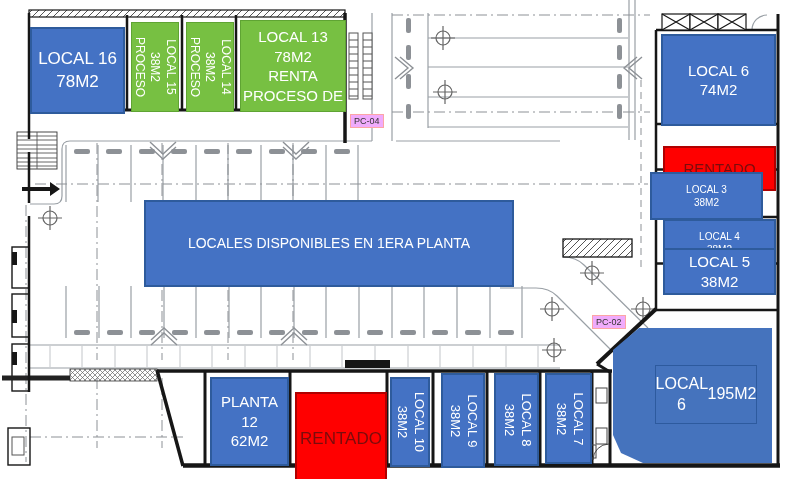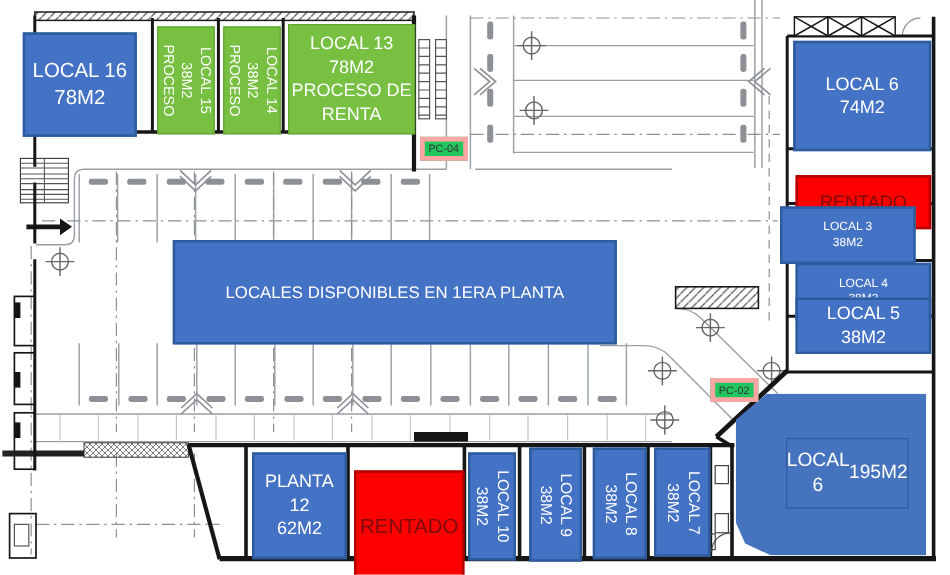--- a/index.html
+++ b/index.html
@@ -6,21 +6,21 @@
   .stage{position:relative;width:792px;height:479px;background:#ffffff;overflow:hidden;
          font-family:"Liberation Sans",sans-serif;}
   .bg-svg{position:absolute;left:0;top:0;z-index:0;}
   .unit{position:absolute;z-index:2;display:flex;align-items:center;justify-content:center;
         text-align:center;color:#fff;line-height:1.3;}
   .blue{background:#4472C4;border:2px solid #2E5B9C;}
   .green{background:#77C042;border:1px solid #5FA433;}
   .red{background:#FF0000;border:2px solid #B00000;color:#7A0C0C;margin-top:20px;}
   .vwrap{position:absolute;left:50%;top:50%;transform:translate(-50%,-50%) rotate(90deg);
          text-align:center;white-space:nowrap;}
-  .pclabel{position:absolute;z-index:3;background:#22c55e;border:4px solid #fca5a5;color:#333;
+  .pclabel{position:absolute;z-index:3;background:#f0abfc;border:1px solid #fca5a5;color:#333;
            font-size:9px;line-height:12px;padding:0 3px;}
   .local6-shape{position:absolute;left:613px;top:328px;width:159px;height:135px;z-index:2;
         background:#4573BD;
         clip-path:polygon(26px 0%, 100% 0%, 100% 100%, 30px 100%, 8px calc(100% - 10px),
                           0% calc(100% - 28px), 0% 22px);}
   .local6-inner{position:absolute;left:42px;top:37px;width:100px;height:57px;
         border:1px solid #2d5a9e;display:flex;flex-direction:row;align-items:center;
         justify-content:center;color:#fff;line-height:1.3;font-size:16px;text-align:center;}
 </style>
 </head>
@@ -188,21 +188,21 @@
       <rect x="596" y="388" width="11" height="15"></rect>
         <rect x="596" y="428" width="11" height="16"></rect>
         <rect x="583" y="445" width="13" height="13"></rect>
       <path d="M593 460A16 16 0 0 1 609 444"></path>
     </g>
   </svg>
 
   <div class="pclabel" style="left:350px;top:114px">PC-04</div>
   <div class="pclabel" style="left:592px;top:315px">PC-02</div>
 
-  <div class="unit blue" style="left:19px;top:27px;width:91px;height:83px;font-size:17px">
+  <div class="unit blue" style="left:30px;top:27px;width:91px;height:83px;font-size:17px">
     <div>
       <div>LOCAL 16</div>
       <div>78M2</div>
     </div>
   </div>
 
   <div class="unit green" style="left:131px;top:22px;width:46px;height:88px;font-size:12px">
     <div class="vwrap">
       <div>LOCAL 15</div>
       <div>38M2</div>
@@ -215,22 +215,22 @@
       <div>LOCAL 14</div>
       <div>38M2</div>
       <div>PROCESO</div>
     </div>
   </div>
 
   <div class="unit green" style="left:240px;top:20px;width:104px;height:90px;font-size:15px">
     <div>
       <div>LOCAL 13</div>
       <div>78M2</div>
+      <div>RENTA</div>
       <div>PROCESO DE</div>
-      <div>RENTA</div>
     </div>
   </div>
 
   <div class="unit blue" style="left:661px;top:34px;width:111px;height:88px;font-size:15px">
     <div>
       <div>LOCAL 6</div>
       <div>74M2</div>
     </div>
   </div>
 

